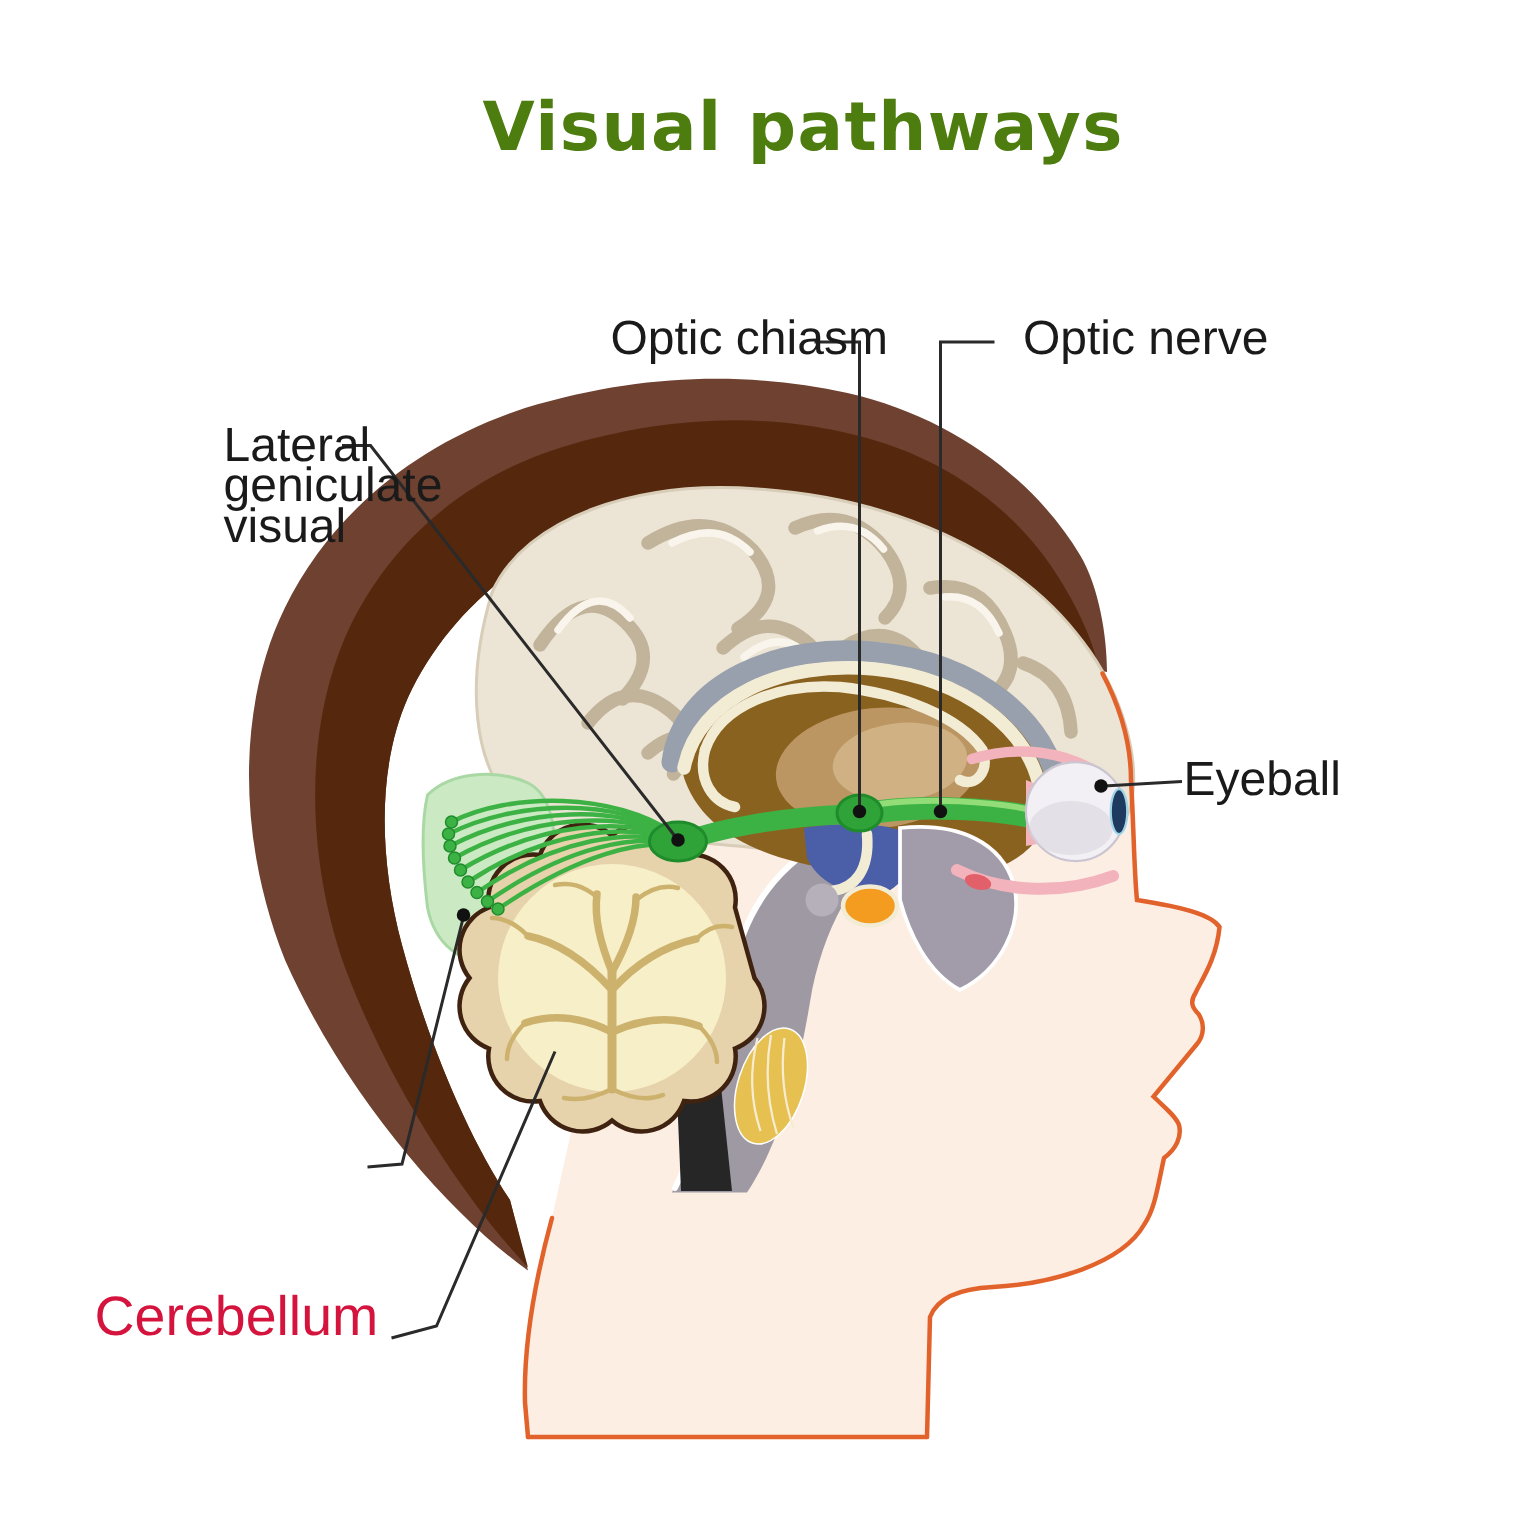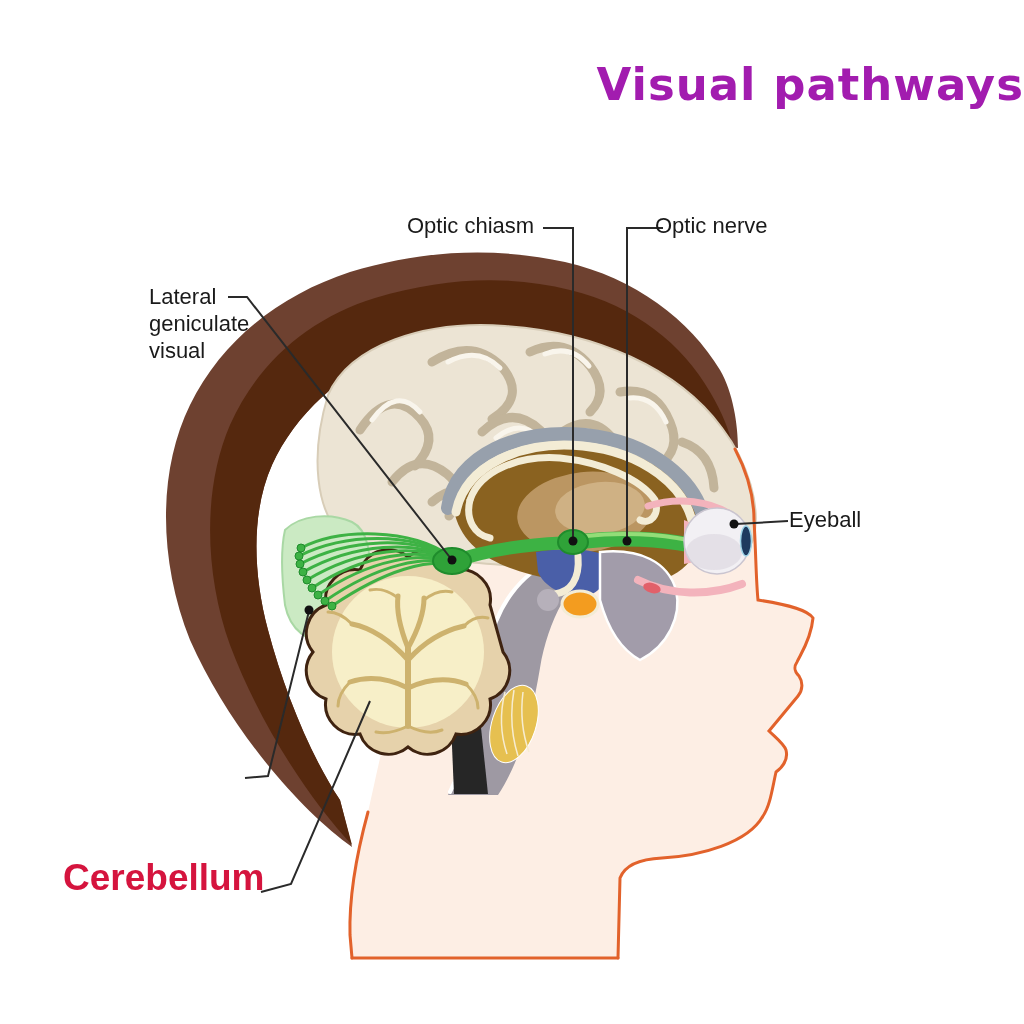--- a/index.html
+++ b/index.html
@@ -1,29 +1,29 @@
 <!DOCTYPE html>
 <html style="--label_text: #1a1a1a; --cerebellum_label: #d5143e; --leader_line: #2a2a2a; --skin: #fdeee4; --profile_outline: #e2622b; --skull_outer: #6e4130; --skull_inner: #55280e; --brain: #ece4d4; --gyri_shadow: #c2b49a; --gyri_highlight: #f9f5ec; --optic_green: #3db244; --optic_green_dark: #1f8c2c; --optic_green_light: #93dd78; --cortex_green: #cbeac3; --cerebellum_outline: #3f2310; --cerebellum_band: #e6d2ab; --cerebellum_core: #f7efc8; --arbor_vitae: #cdb26e; --thalamus_bg: #8a6220; --thalamus: #bb9662; --fornix: #f3ecd5; --callosum_gray: #97a0ac; --brainstem_gray: #9e99a3; --brainstem_black: #262626; --pons_gold: #e6c050; --midbrain_blue: #4a5fa8; --nucleus_orange: #f39c1f; --eye_white: #f2f0f4; --eye_shade: #d8d4dc; --iris_blue: #1e3a5f; --muscle_pink: #f3b3bc;"><head>
 <meta charset="utf-8">
 <style>
   html,body{margin:0;padding:0;background:#fff;}
   .stage{position:relative;width:1024px;height:1024px;background:#fff;overflow:hidden;
          font-family:"Liberation Sans",sans-serif;}
   .stage svg{position:absolute;left:0;top:0;}
-  .diagram-title{position:absolute;left:0;right:0;top:58px;text-align:right;
-    font-family:"DejaVu Sans",sans-serif;font-size:45px;font-weight:600;color:#a21caf;
+  .diagram-title{position:absolute;left:0;right:0;top:58px;text-align:center;
+    font-family:"DejaVu Sans",sans-serif;font-size:45px;font-weight:600;color:#4d7c0f;
     letter-spacing:1px;padding-left:47px;}
-  .lbl{position:absolute;color:var(--label_text);font-size:22px;line-height:27px;
+  .lbl{position:absolute;color:var(--label_text);font-size:32px;line-height:27px;
     white-space:pre-line;}
   .lbl-lgn{left:149px;top:283px;}
   .lbl-chiasm{left:407px;top:212px;}
-  .lbl-nerve{left:655px;top:212px;text-align:right;}
+  .lbl-nerve{left:682px;top:212px;text-align:right;}
   .lbl-eyeball{left:789px;top:506px;text-align:right;}
   .lbl-pvc{left:165px;top:763px;}
-  .lbl-cerebellum{left:63px;top:864px;font-size:37px;font-weight:bold;
+  .lbl-cerebellum{left:63px;top:864px;font-size:37px;font-weight:normal;
     color:var(--cerebellum_label);}
   
   .skin{fill:var(--skin);}
   .profile{fill:none;stroke:var(--profile_outline);stroke-width:3;stroke-linecap:round;}
   .skull-o{fill:var(--skull_outer);}
   .skull-i{fill:var(--skull_inner);}
   .brain{fill:var(--brain);stroke:#d8cdb8;stroke-width:2;}
   .gyri{fill:none;stroke:var(--gyri_shadow);stroke-width:9;stroke-linecap:round;}
   .gyri-hi{fill:none;stroke:var(--gyri_highlight);stroke-width:5;stroke-linecap:round;}
   .cortex{fill:var(--cortex_green);stroke:#a9d8a4;stroke-width:2;}

